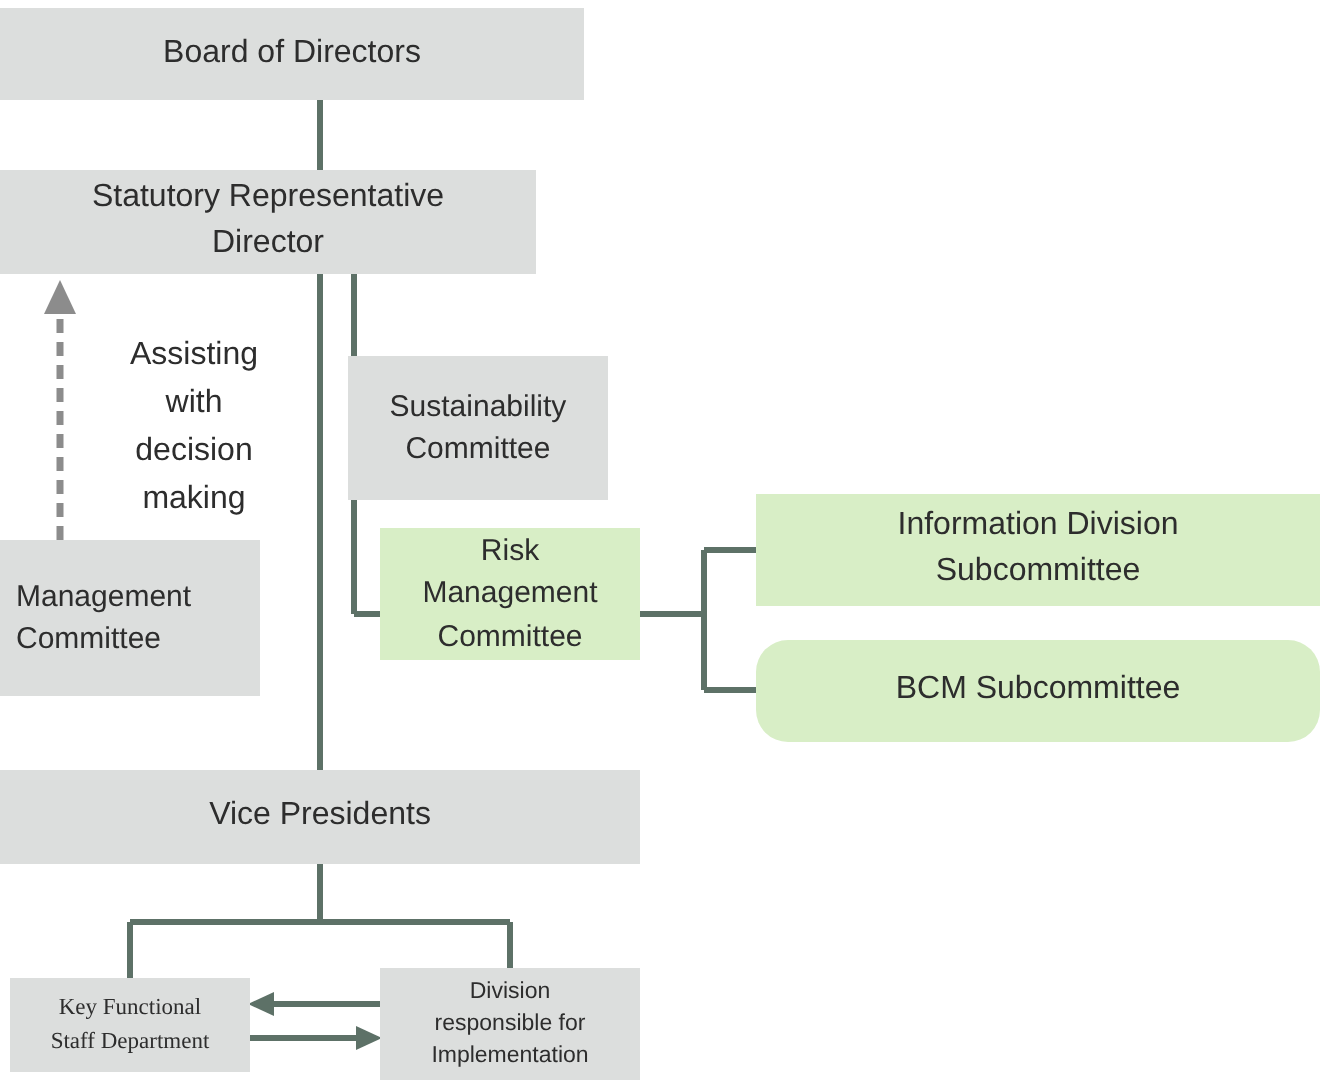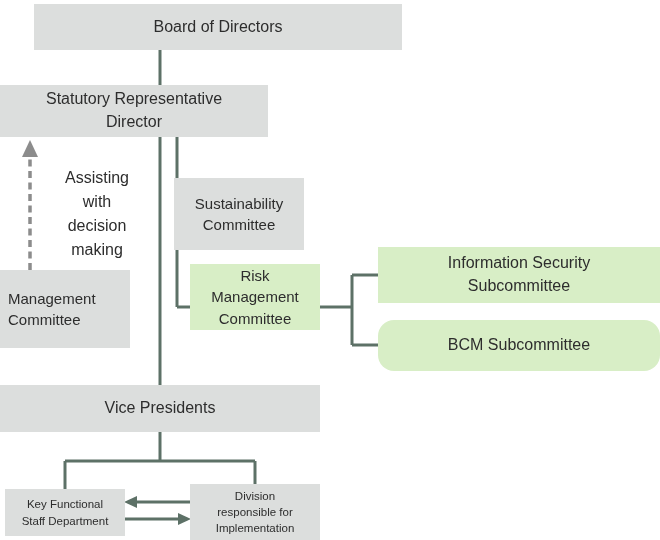--- a/index.html
+++ b/index.html
@@ -17,31 +17,31 @@
   .connectors .dashed-head { fill:var(--dashed-arrow, #8c8c8c); }
   .box {
     position:absolute; display:flex; align-items:center; justify-content:center;
     text-align:center; white-space:pre-line; line-height:1.42;
   }
   .gray  { background:var(--box-gray, #dcdedd); }
   .green { background:var(--box-green, #d8eec6); }
   .fs16 { font-size:16px; }
   .fs15 { font-size:15px; }
   .fs11 { font-size:11.5px; line-height:1.4; }
-  .b-board        { left:0;    top:4px;   width:368px; height:46px;margin-left:34px; }
+  .b-board        { left:0;    top:4px;   width:292px; height:46px; }
   .b-statutory    { left:0;    top:85px;  width:268px; height:52px;justify-content:center; }
   .b-sustainability{ left:174px; top:178px; width:130px; height:72px; }
   .b-risk         { left:190px; top:264px; width:130px; height:66px; }
   .b-infosec      { left:378px; top:247px; width:282px; height:56px; }
   .b-bcm          { left:378px; top:320px; width:282px; height:51px;border-radius:16px; }
   .b-vp           { left:0;    top:385px; width:320px; height:47px; }
   .b-management   { left:0;    top:270px; width:130px; height:78px;
                     justify-content:flex-start; text-align:left;
                     padding-left:8px; box-sizing:border-box; }
-  .b-keyfunc      { left:5px;  top:489px; width:120px; height:47px; }
+  .b-keyfunc      { left:5px;  top:489px; width:120px; height:47px;font-family:Liberation Serif, serif; }
   .b-division     { left:190px; top:484px; width:130px; height:56px; }
   .annotation {
     position:absolute; left:42px; top:166px; width:110px;
     font-size:16px; line-height:1.5; white-space:pre-line; text-align:center;
   }
 </style>
 </head>
 <body>
 
 <div class="stage">
@@ -92,21 +92,21 @@
 Committee</span>
   </div>
 
   <div class="box green fs15 b-risk">
     <span>Risk
 Management
 Committee</span>
   </div>
 
   <div class="box green fs16 b-infosec">
-    <span>Information Security
+    <span>Information Division
 Subcommittee</span>
   </div>
 
   <div class="box green fs16 b-bcm">
     <span>BCM Subcommittee</span>
   </div>
 
   <div class="box gray fs16 b-vp">
     <span>Vice Presidents</span>
   </div>

